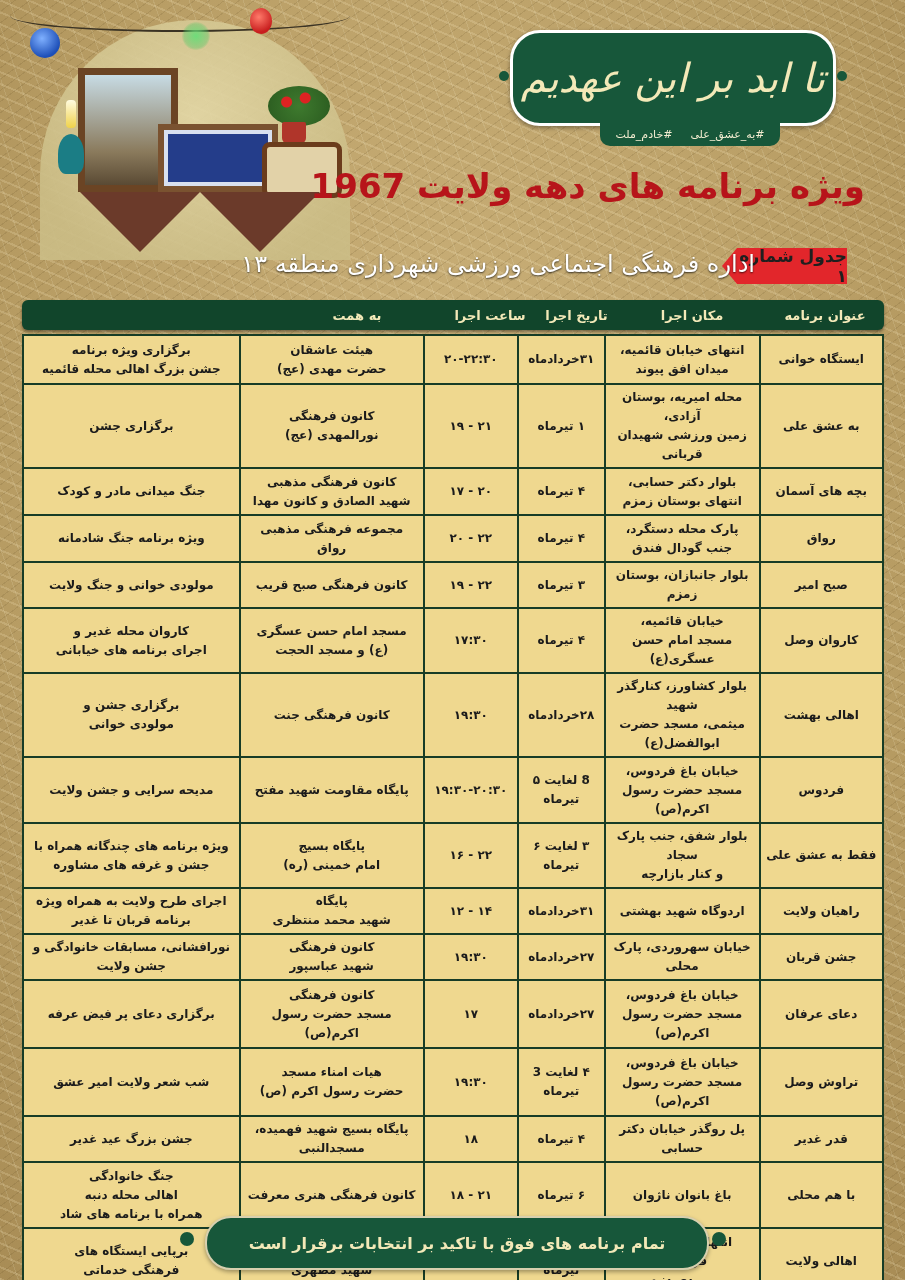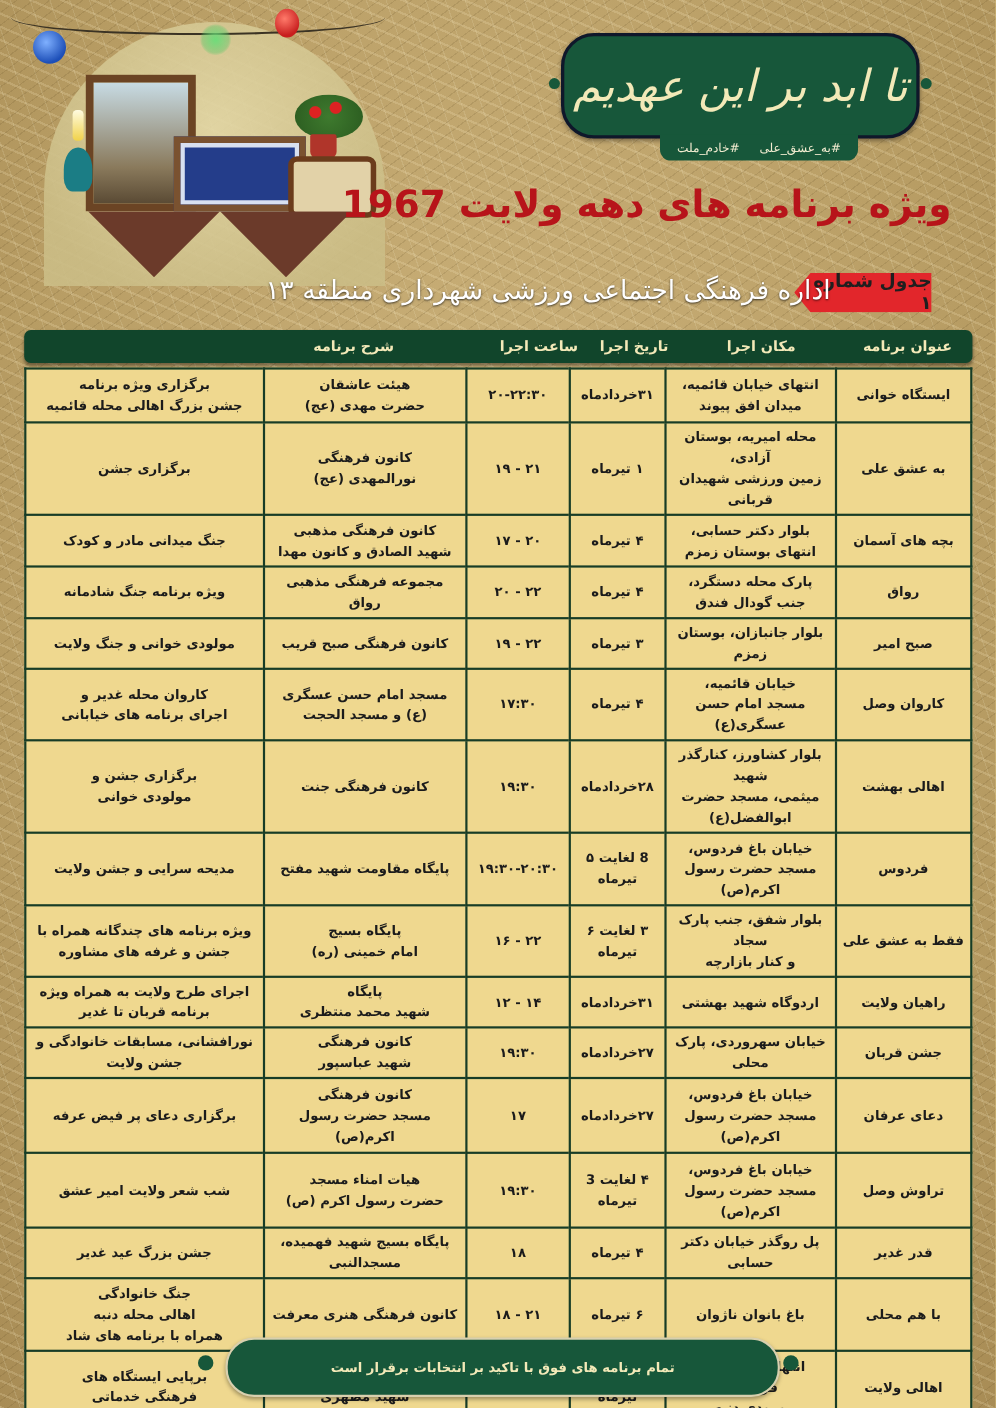--- a/index.html
+++ b/index.html
@@ -40,21 +40,21 @@
            background: radial-gradient(circle at 30% 40%, #d22 0 5px, transparent 6px),
                        radial-gradient(circle at 60% 30%, #d22 0 5px, transparent 6px),
                        radial-gradient(circle, #3e7a2e, #2a5a1f); }
   .pot { position: absolute; left: 282px; top: 122px; width: 24px; height: 22px; background: #b0352a; border-radius: 2px 2px 6px 6px; }
   .rug { position: absolute; top: 192px; width: 120px; height: 60px;
          background: #6b3a2a; clip-path: polygon(0 0, 100% 0, 50% 100%); }
   .rug.r1 { left: 80px; } .rug.r2 { left: 200px; }
 
   
   .slogan-box { position: absolute; left: 510px; top: 30px; width: 320px; height: 90px;
-                background: #17573a; border: 3px solid #0f172a; border-radius: 30px;
+                background: #17573a; border: 3px solid #ffffff; border-radius: 30px;
                 display: flex; align-items: center; justify-content: center;
                 box-shadow: 0 2px 4px rgba(0,0,0,0.35); }
   .slogan-box::before, .slogan-box::after { content: ""; position: absolute; top: 38px; width: 10px; height: 10px;
                 background: #17573a; border-radius: 50%; }
   .slogan-box::before { left: -14px; } .slogan-box::after { right: -14px; }
   .slogan-title { font-family: "DejaVu Serif", serif; font-size: 40px; color: #f3e9b8; direction: rtl; font-style: italic; }
   .slogan-sub { position: absolute; left: 600px; top: 122px; width: 180px; height: 24px;
                 background: #17573a; border-radius: 0 0 10px 10px; color: #f2ecd0; font-size: 11px;
                 display: flex; align-items: center; justify-content: center; gap: 18px; direction: rtl; }
   .main-title { position: absolute; right: 40px; top: 166px; font-size: 34px; font-weight: bold;
@@ -75,21 +75,21 @@
           background: #efd88f; }
   td { border: 2px solid #173c26; text-align: center; vertical-align: middle; color: #1b1b1b;
        font-size: 12px; font-weight: bold; line-height: 19px; padding: 3px 4px; white-space: pre-line; }
   .c-title { width: 118px; } .c-place { width: 148px; } .c-date { width: 83px; }
   .c-time { width: 90px; } .c-partner { width: 176px; } .c-desc { width: 207px; }
 
   
   .footer-banner { position: absolute; left: 205px; top: 1216px; width: 500px; height: 50px;
                    background: #17573a; border: 2px solid #d8d0ae; border-radius: 26px;
                    display: flex; align-items: center; justify-content: center;
-                   color: #f3e9b8; font-weight: bold; font-size: 12px; direction: rtl;
+                   color: #f3e9b8; font-weight: bold; font-size: 16px; direction: rtl;
                    box-shadow: 0 2px 4px rgba(0,0,0,0.35); }
   .footer-dot { position: absolute; top: 1232px; width: 14px; height: 14px; border-radius: 50%; background: #17573a; }
   .footer-dot.l { left: 180px; } .footer-dot.r { left: 712px; }
 </style>
 </head>
 <body>
 
 <div class="illustration">
   <div class="arch"></div>
   <div class="wire"></div>
@@ -120,21 +120,21 @@
 <div class="main-title">ویژه برنامه های دهه ولایت 1967</div>
 <div class="badge">جدول شماره ۱</div>
 <div class="subtitle">اداره فرهنگی اجتماعی ورزشی شهرداری منطقه ۱۳</div>
 
 <div class="table-wrap">
   <div class="thead">
     <div class="c-title" style="width:118px">عنوان برنامه</div>
     <div style="width:148px">مکان اجرا</div>
     <div style="width:83px">تاریخ اجرا</div>
     <div style="width:90px">ساعت اجرا</div>
-    <div style="width:247px">شرح برنامه</div>
+    <div style="width:176px">به همت</div>
   </div>
   <table>
     <colgroup>
       <col class="c-title">
         <col class="c-place">
         <col class="c-date">
         <col class="c-time">
         <col class="c-partner">
         <col class="c-desc">
     </colgroup>

